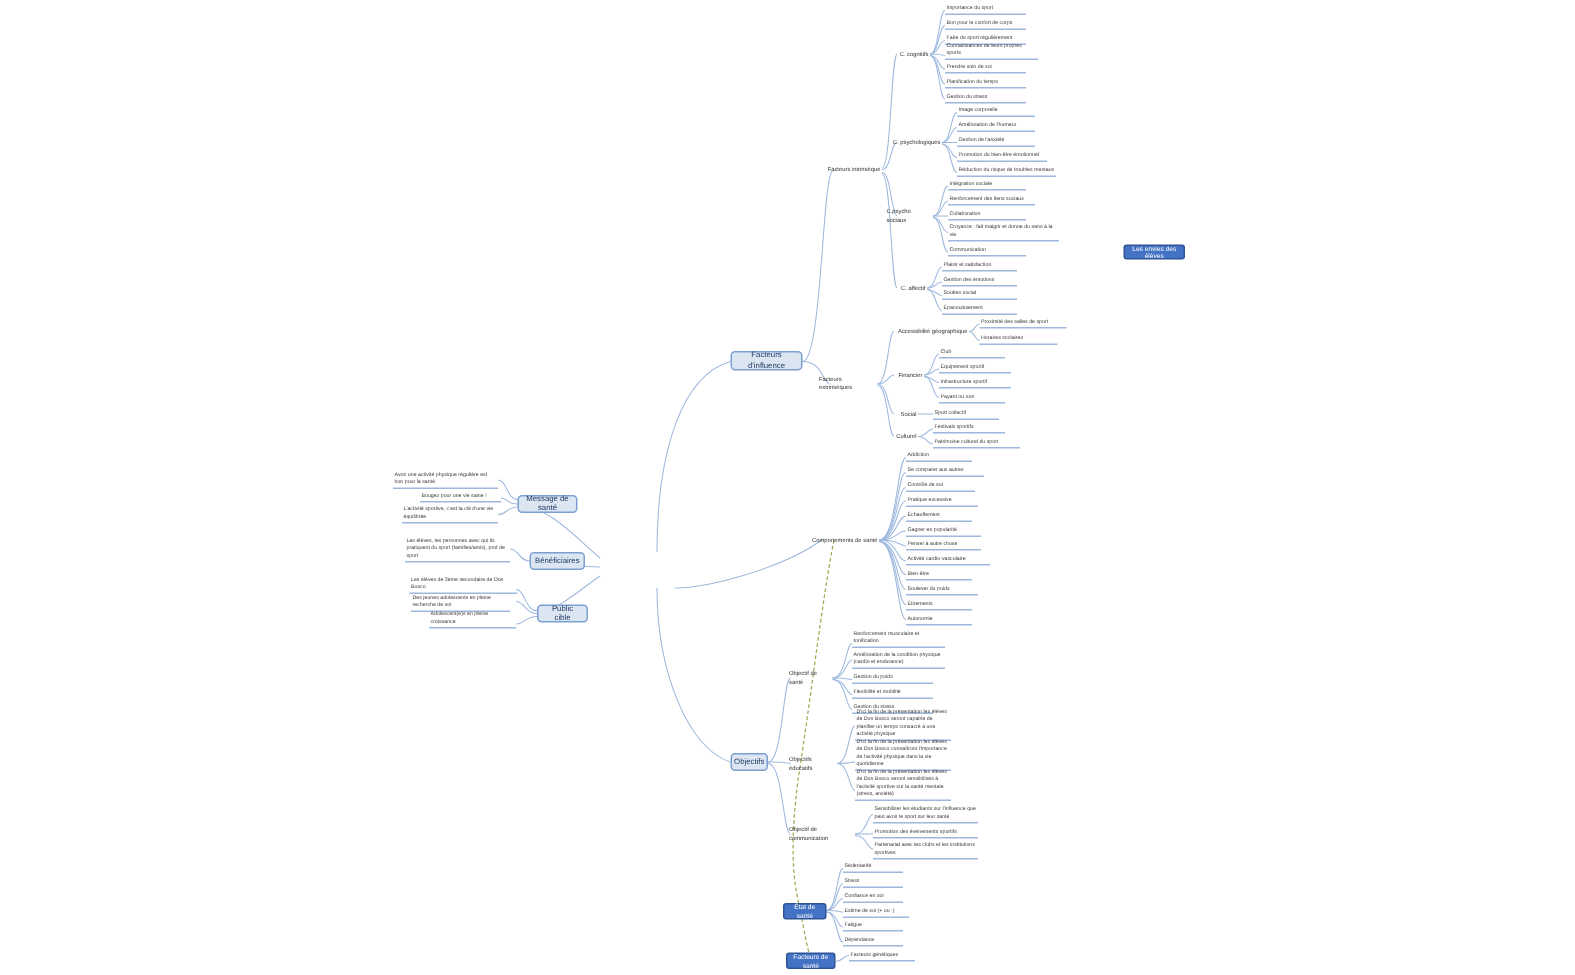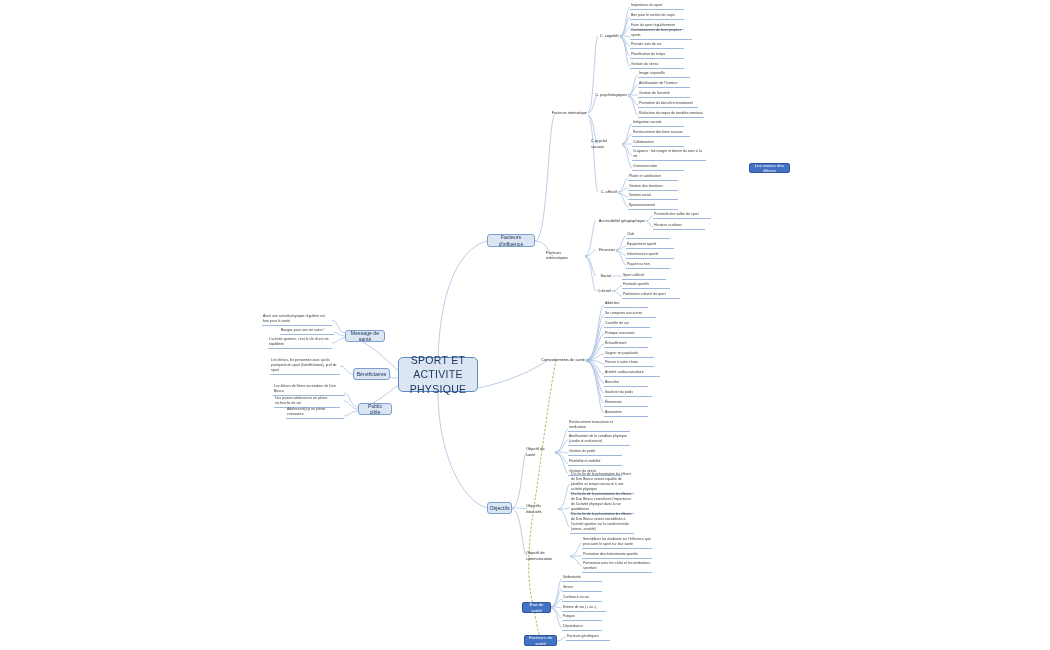--- a/index.html
+++ b/index.html
@@ -164,21 +164,20 @@
       <path d="M358 407 C 350 407, 350 393, 344 393"></path>
       <path d="M358 409 C 350 409, 350 401, 344 401"></path>
       <path d="M358 411 C 350 411, 350 416, 344 416"></path>
     </g>
     <g fill="none" stroke="#9aa94a" stroke-width="0.8" stroke-dasharray="2.5,1.6">
       <path d="M556 360 C 548 400, 540 470, 532 520 C 527 560, 528 585, 533 604"></path>
       <path d="M533 604 C 536 620, 538 632, 540 637"></path>
     </g>
   </svg>
 
-  <div class="node root" style="left:398px;top:357px;width:80px;height:35px;">SPORT ET ACTIVITE PHYSIQUE</div>
 
   <div class="node lvl1" style="left:487px;top:234px;width:48px;height:13px;">Facteurs d'influence</div>
 
   <div class="node leaf cat" style="left:548px;top:109px;width:40px;height:9px;">Facteurs intrinsèque</div>
 
   <div class="node leaf cat" style="left:545px;top:251px;width:40px;height:9px;">Facteurs extrinsèques</div>
 
   <div class="node leaf cat" style="left:592px;top:32px;width:28px;height:8px;">C. cognitifs</div>
   <div class="node leaf" style="left:630px;top:2px;width:54px;height:8px;">Importance du sport</div>
   <div class="node leaf" style="left:630px;top:12px;width:54px;height:8px;">Bon pour le confort de corps</div>

